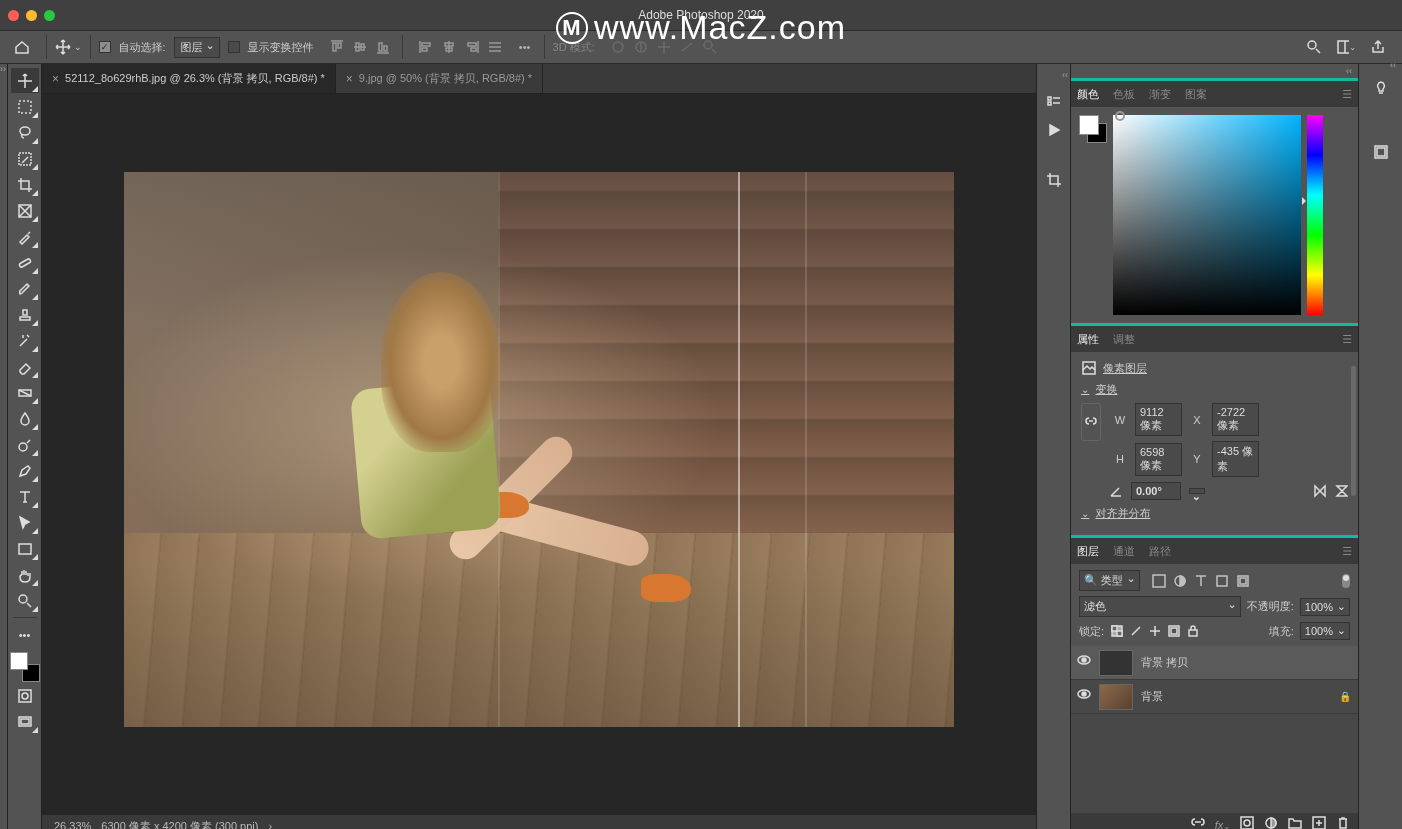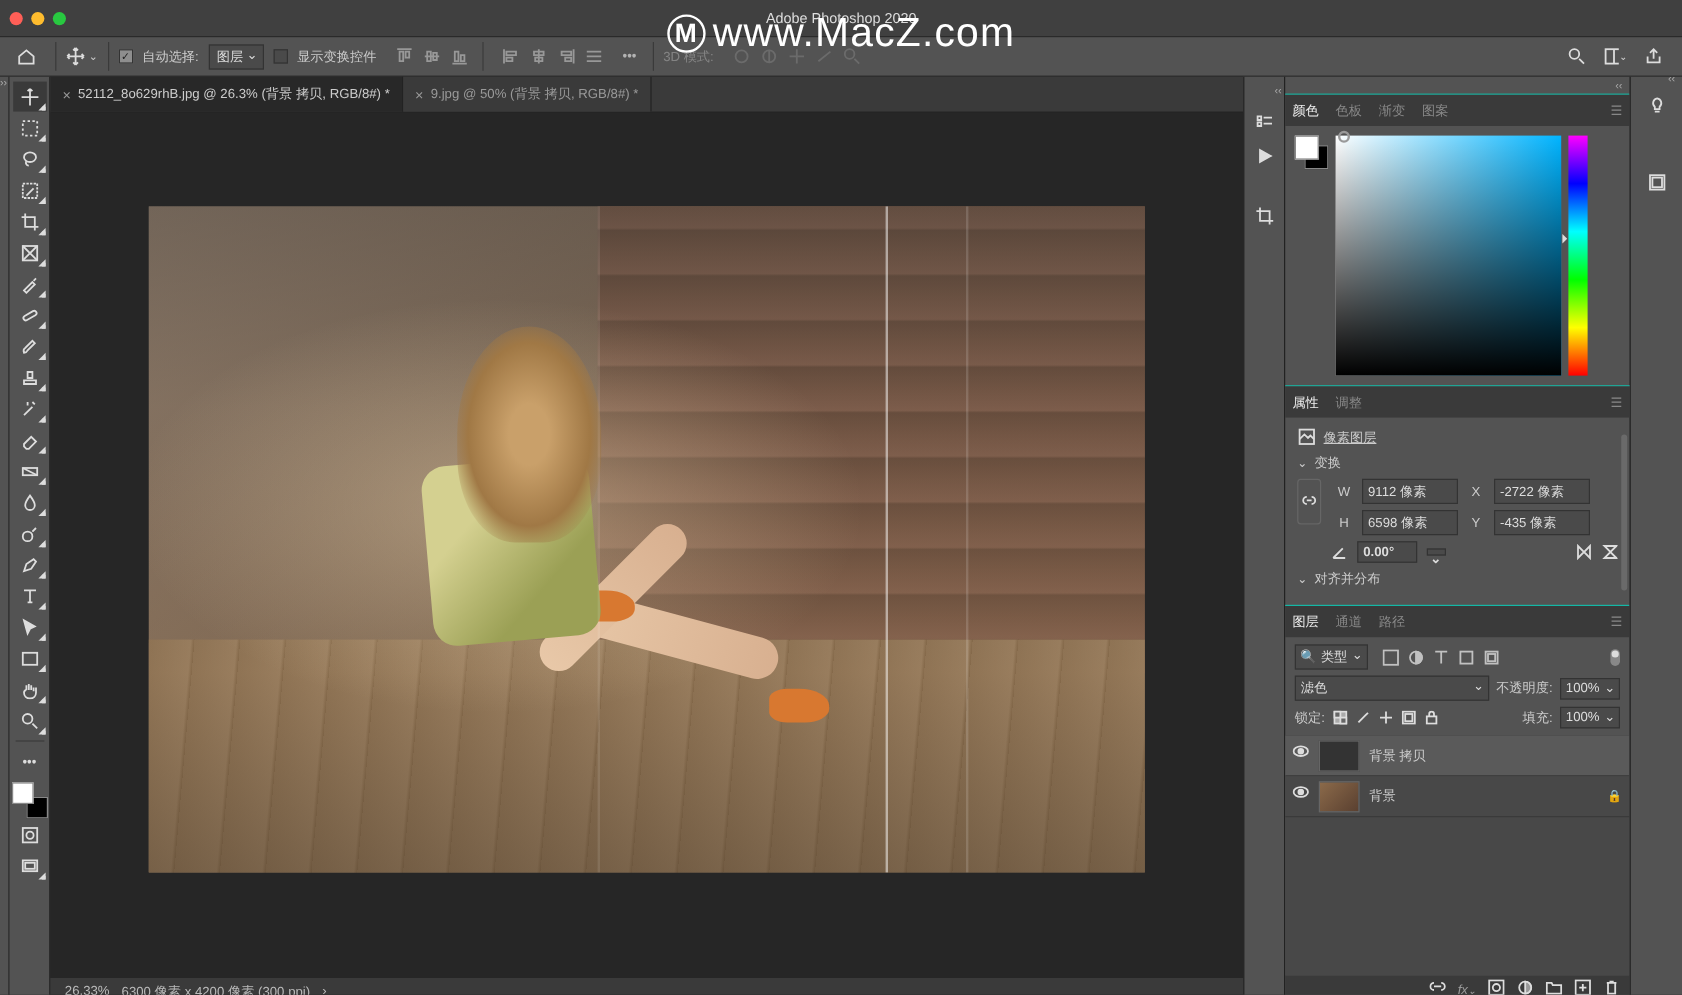--- a/index.html
+++ b/index.html
@@ -60,28 +60,28 @@
 .panel-tabs span.active{color:#eee;}
 .panel-menu{margin-left:auto;color:#999;}
 .color-panel{padding:8px;display:flex;gap:6px;}
 .color-swatches{width:28px;height:28px;position:relative;}
 .color-swatches .fg{width:20px;height:20px;background:#fff;border:1px solid #888;position:absolute;top:0;left:0;}
 .color-swatches .bg{width:20px;height:20px;background:#000;border:1px solid #888;position:absolute;bottom:0;right:0;}
 .sat-field{width:188px;height:200px;background:linear-gradient(to bottom,transparent,#000),linear-gradient(to right,#fff,#00b4ff);position:relative;}
 .sat-cursor{position:absolute;top:-4px;left:2px;width:10px;height:10px;border:2px solid #999;border-radius:50%;}
 .hue-strip{width:16px;height:200px;background:linear-gradient(to bottom,#ff00ff,#8000ff,#0000ff,#0080ff,#00ffff,#00ff80,#00ff00,#80ff00,#ffff00,#ff8000,#ff0000);position:relative;}
 .hue-cursor{position:absolute;left:-5px;top:82px;width:0;height:0;border:4px solid transparent;border-left-color:#ddd;}
-.panel{border-top:1px solid #14b8a6;}
+.panel{border-top:3px solid #14b8a6;}
 .panel-body{padding:8px 10px;font-size:11px;color:#ccc;}
 .prop-row{display:flex;align-items:center;gap:6px;margin-bottom:6px;text-decoration:underline;}
-.section-head{display:flex;align-items:center;gap:6px;margin:6px 0;}
+.section-head{display:flex;align-items:center;gap:6px;margin:6px 0;text-decoration:underline;}
 .section-head::before{content:"⌄";transform:rotate(0deg);font-size:10px;}
 .field-row{display:flex;gap:8px;align-items:center;margin-bottom:5px;margin-left:8px;}
 .field-label{width:14px;text-align:center;color:#ccc;}
-.field{background:#4a4a4a;border:1px solid #333;padding:2px 4px;color:#ddd;width:80px;font-size:11px;}
+.field{background:#4a4a4a;border:1px solid #333;padding:2px 4px;color:#ddd;width:47px;font-size:11px;}
 .link-icon{width:20px;height:38px;border:1px solid #666;border-radius:3px;display:flex;align-items:center;justify-content:center;margin-right:4px;}
 .layers-controls{padding:6px 8px;display:flex;flex-direction:column;gap:5px;}
 .lc-row{display:flex;align-items:center;gap:6px;}
 .mini-select{background:#4a4a4a;border:1px solid #333;padding:2px 4px;color:#ddd;font-size:11px;position:relative;}
 .mini-select.wider{padding-right:16px;}
 .mini-select.wider::after{content:"⌄";position:absolute;right:3px;top:1px;}
 .filter-icons{display:flex;gap:7px;margin-left:6px;}
 .filter-icons span{width:14px;height:14px;opacity:.8;}
 .layer-list{flex:1;overflow:auto;background:#484848;}
 .layer{display:flex;align-items:center;height:34px;padding:0 6px;border-bottom:1px solid #3a3a3a;gap:8px;}

